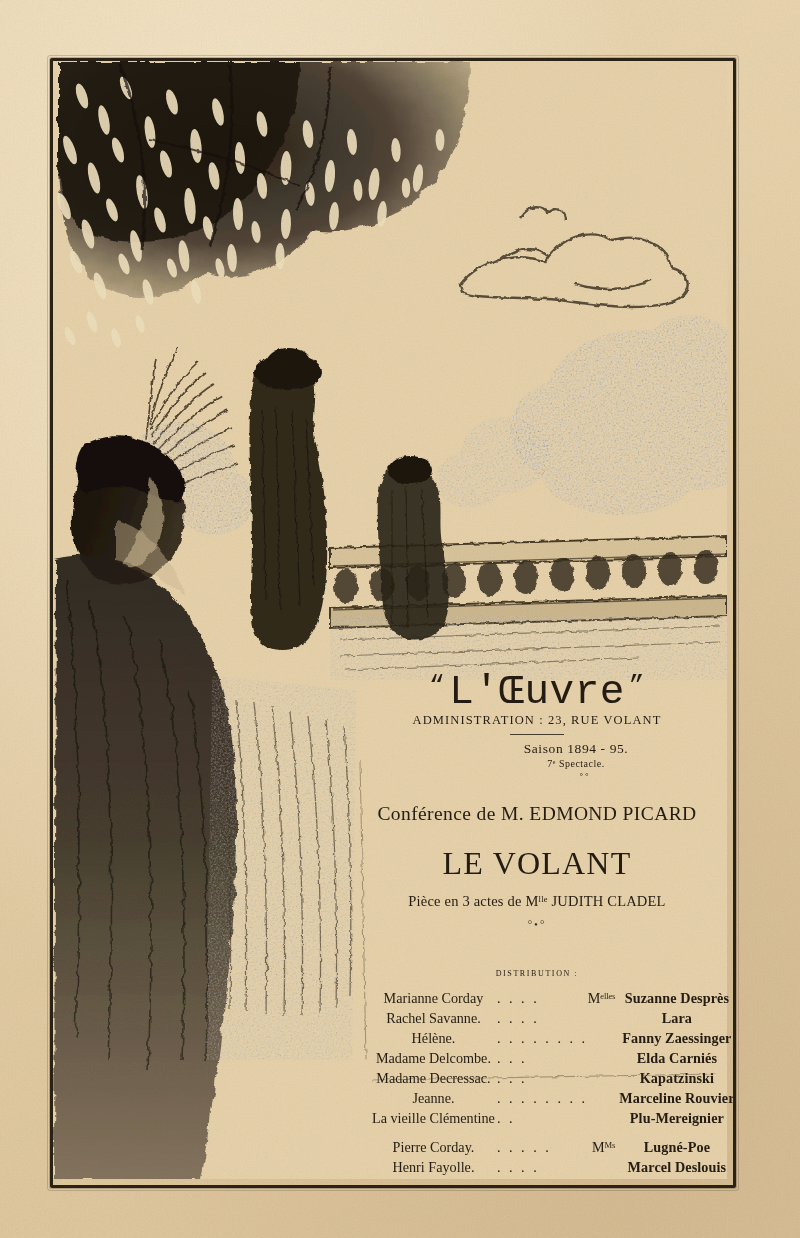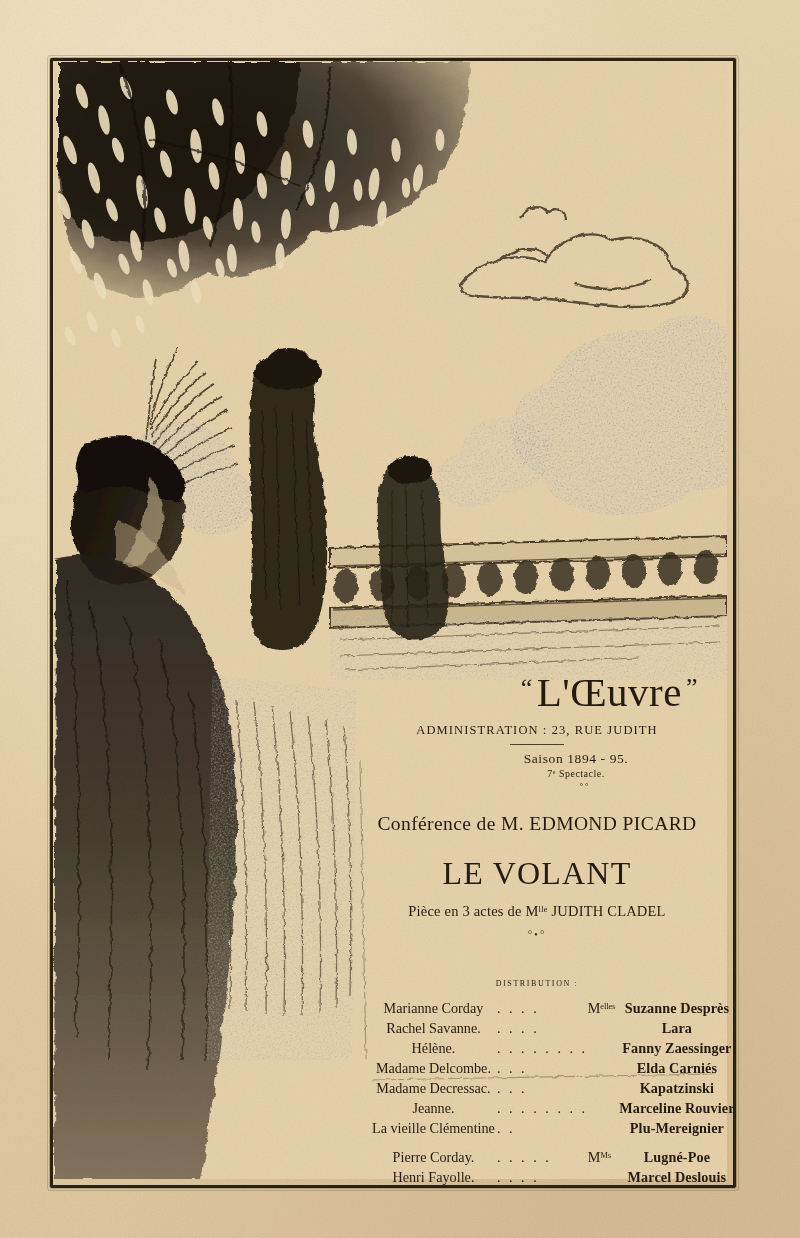--- a/index.html
+++ b/index.html
@@ -58,24 +58,23 @@
     top: 672px;
     width: 330px;
     color: #241c12;
     text-align: center;
   }
 
   .title-oeuvre {
     font-size: 41px;
     letter-spacing: .5px;
     line-height: 1;
-    margin: 0 0 10px 0;
-    font-family: Liberation Serif, serif;
+    margin: 0 0 0 0;
+    font-family: Liberation Mono, monospace;
     white-space: nowrap;
-    text-align: right;
   }
   .title-oeuvre .q { font-size: 26px; vertical-align: 10px; margin: 0 4px; }
 
   .admin {
     font-size: 12.5px;
     letter-spacing: 1.1px;
     margin: 0 0 6px 0;
     font-family: "Liberation Serif", serif;
   }
   .rule {
@@ -129,21 +128,21 @@
   .cast { width: 100%; border-collapse: collapse; }
   .cast td {
     font-size: 14.2px;
     color: #241c12;
     padding: 1.5px 0;
     vertical-align: baseline;
     white-space: nowrap;
   }
   .c-name  { text-align: center;  width: 150px; padding-right: 2px !important; }
   .c-dots  { text-align: left;  width: 52px; letter-spacing: 2.5px; font-size: 13px; }
-  .c-pre   { text-align: left; width: 34px; font-size: 13px; padding-right: 4px !important; }
+  .c-pre   { text-align: right; width: 34px; font-size: 13px; padding-right: 4px !important; }
   .c-actor { text-align: center; font-weight: bold; font-size: 14.6px; letter-spacing: .1px; }
   .gap td { height: 9px; padding: 0; }
 </style>
 </head>
 <body>
 
 <div id="poster">
 
   <svg class="art" width="800" height="1238" viewBox="0 0 800 1238" xmlns="http://www.w3.org/2000/svg" style="left:0;top:0;">
     <defs>
@@ -461,21 +460,21 @@
   </svg>
 
   <div id="frame"></div>
 
   <div id="textblock">
 
     <div class="title-oeuvre">
       <span class="q">“</span><span>L'Œuvre</span><span class="q">”</span>
     </div>
 
-    <div class="admin">ADMINISTRATION : 23, RUE JUDITH</div>
+    <div class="admin">ADMINISTRATION : 23, RUE VOLANT</div>
 
     <div class="rule"></div>
 
     <div class="season">Saison 1894 - 95.</div>
     <div class="spectacle">7ᵉ Spectacle.</div>
     <div class="dots-sm">°°</div>
 
     <div class="conference">Conférence de M. EDMOND PICARD</div>
 
     <div class="play-title">LE VOLANT</div>

